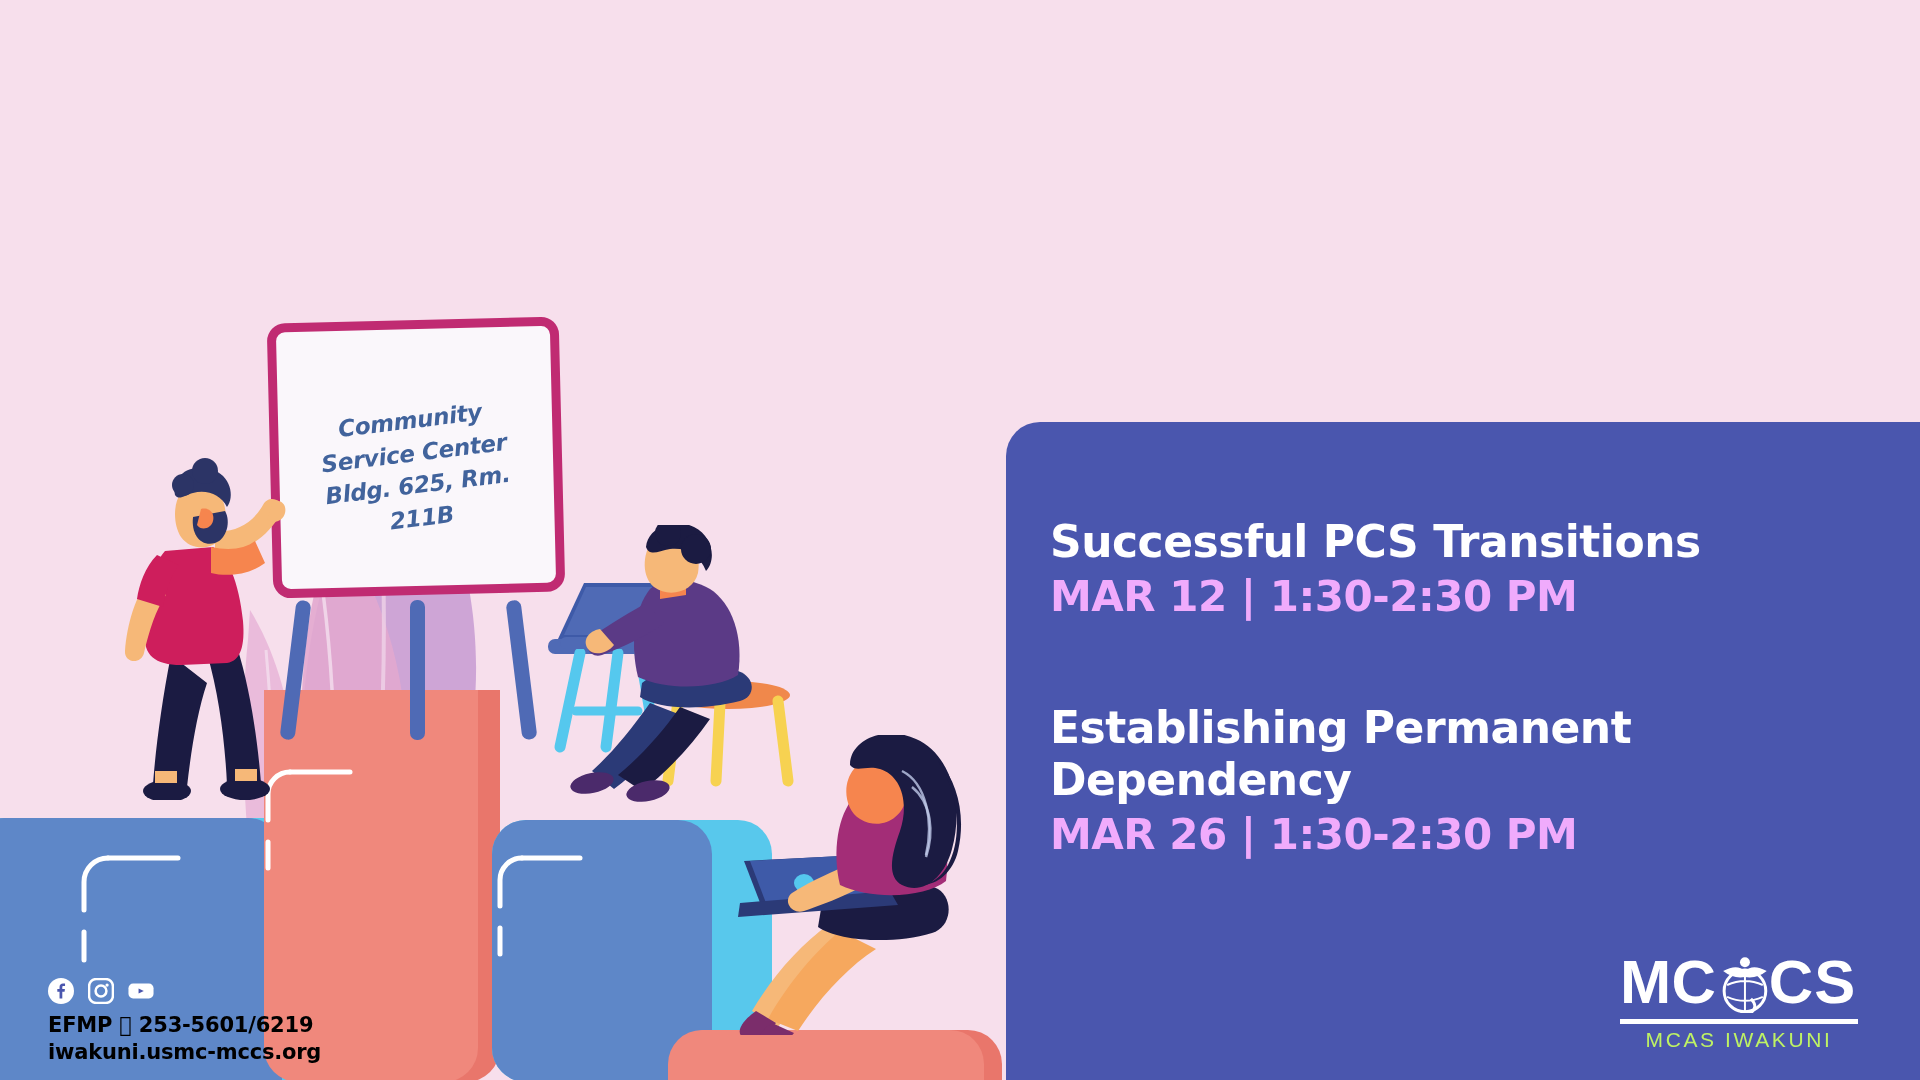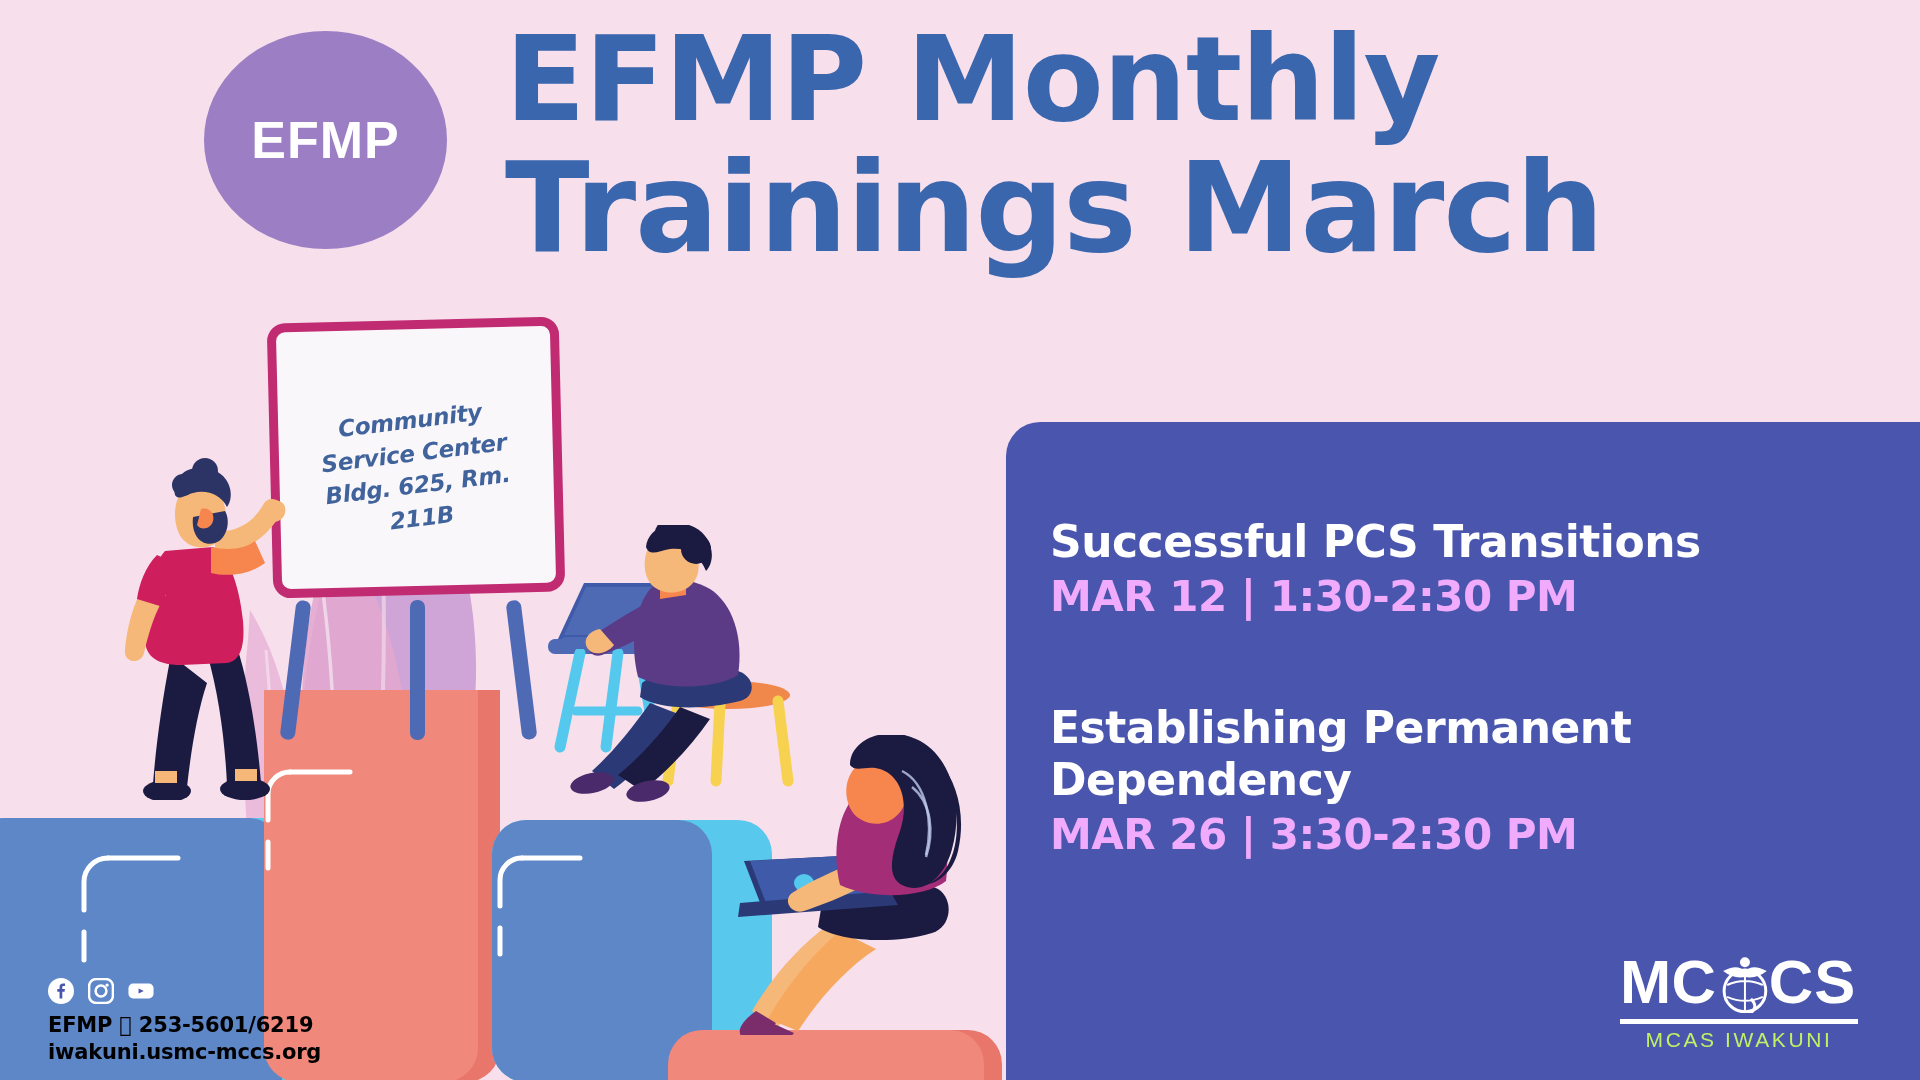--- a/index.html
+++ b/index.html
@@ -241,38 +241,31 @@
     <path d="M134 62 C 118 80 112 116 120 150 c 34 16 86 12 106 -4 c 6 -42 -8 -78 -32 -92 c -22 -12 -48 -8 -60 12 Z" fill="#A32D77"></path>
 
     <path d="M134 34 C 122 48 124 74 140 84 C 160 96 182 84 186 64 C 190 40 174 22 156 20 C 146 20 138 26 134 34 Z" fill="#F6854E"></path>
 
     <path d="M130 30 C 130 4 166 -10 196 4 C 232 20 244 70 232 114 C 224 144 202 160 182 150 C 166 142 172 118 180 96 C 190 66 180 40 160 34 C 146 30 136 38 130 30 Z" fill="#1B1B42"></path>
     <path d="M186 146 C 208 158 232 142 238 116 C 246 82 238 46 218 26 c 22 36 24 78 10 104 c -10 18 -26 24 -42 16 Z" fill="#1B1B42"></path>
     <path d="M182 36 C 206 48 214 86 206 120" stroke="#BFC9E8" stroke-width="2.5" fill="none" opacity="0.8"></path>
     <path d="M192 52 C 212 68 214 98 206 122" stroke="#BFC9E8" stroke-width="2.5" fill="none" opacity="0.8"></path>
   </svg>
 
-  <div class="efmp-badge">
-    <span class="efmp-badge-label">EFMP</span>
-  </div>
-
-  <div class="title-block">
-    <div class="title-line">EFMP Monthly</div>
-    <div class="title-line l2">Trainings March</div>
-  </div>
+
 
   <div class="info-panel">
     <div class="info-inner">
       <div class="session">
         <div class="session-title">Successful PCS Transitions</div>
         <div class="session-when">MAR 12 | 1:30-2:30 PM</div>
       </div>
       <div class="session">
         <div class="session-title">Establishing Permanent Dependency</div>
-        <div class="session-when">MAR 26 | 3:30-2:30 PM</div>
+        <div class="session-when">MAR 26 | 1:30-2:30 PM</div>
       </div>
     </div>
 
     <div class="mccs">
       <div class="mccs-word">
         <svg viewBox="0 0 240 62" style="width:238px;height:62px;">
           <text x="0" y="52" font-family="Liberation Sans, sans-serif" font-size="62" font-weight="700" fill="#FFFFFF" letter-spacing="-1">M</text>
           <text x="52" y="52" font-family="Liberation Sans, sans-serif" font-size="62" font-weight="700" fill="#FFFFFF" letter-spacing="-1">C</text>
           <text x="150" y="52" font-family="Liberation Sans, sans-serif" font-size="62" font-weight="700" fill="#FFFFFF" letter-spacing="-1">C</text>
           <text x="196" y="52" font-family="Liberation Sans, sans-serif" font-size="62" font-weight="700" fill="#FFFFFF" letter-spacing="-1">S</text>

